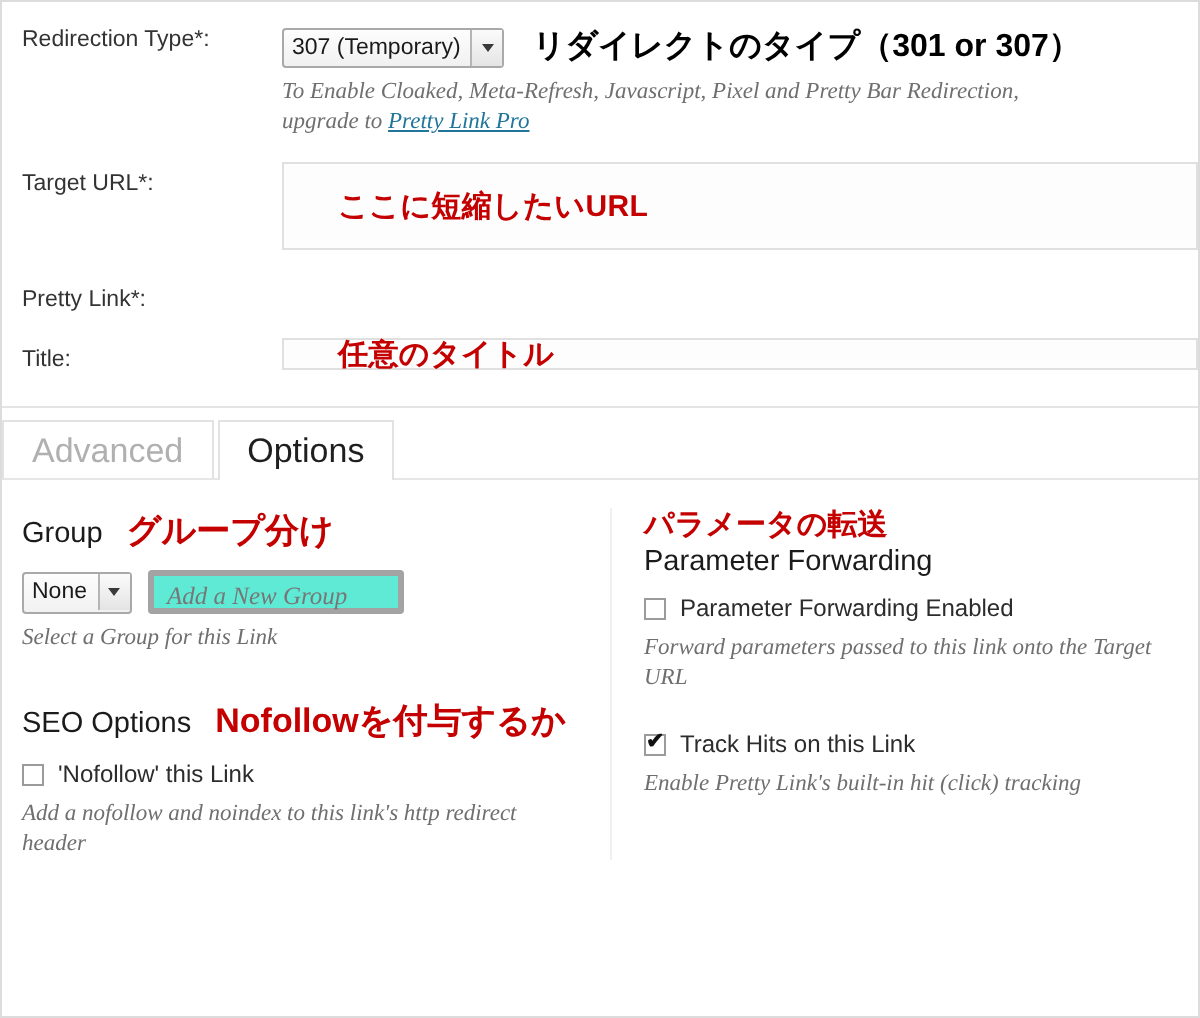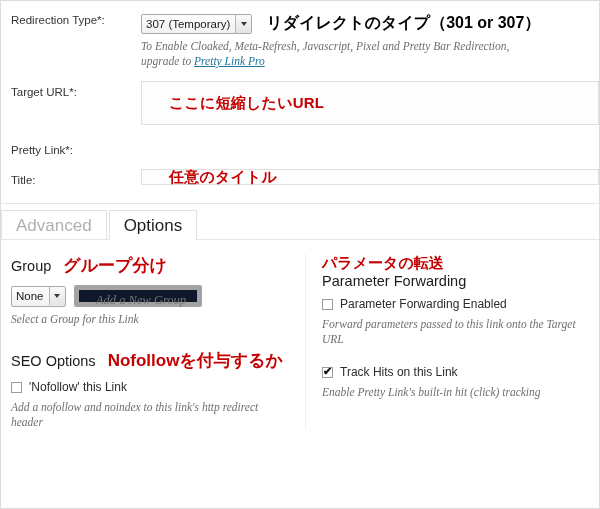--- a/index.html
+++ b/index.html
@@ -270,31 +270,30 @@
     align-items: center;
     margin-top: 4px;
   }
   .group-select {
     height: 21px;
   }
   .text-input {
     margin-left: 8px;
     height: 22px;
     width: 128px;
-    border: 5px solid #a3a3a3;
-    background: #0f172a;
+    border: 3px solid #a3a3a3;
+    background: #5eead4;
     box-sizing: border-box;
     font-family: "Liberation Serif", serif;
     font-style: italic;
     font-size: 12.5px;
     color: #777777;
     line-height: 20px;
     padding-left: 7px;
     border-radius: 2px;
-    text-align: center;
   }
 
   .sub-hint {
     font-family: "Liberation Serif", serif;
     font-style: italic;
     font-size: 11.5px;
     color: #6f6f6f;
     line-height: 15px;
     margin-top: 5px;
     max-width: 270px;

